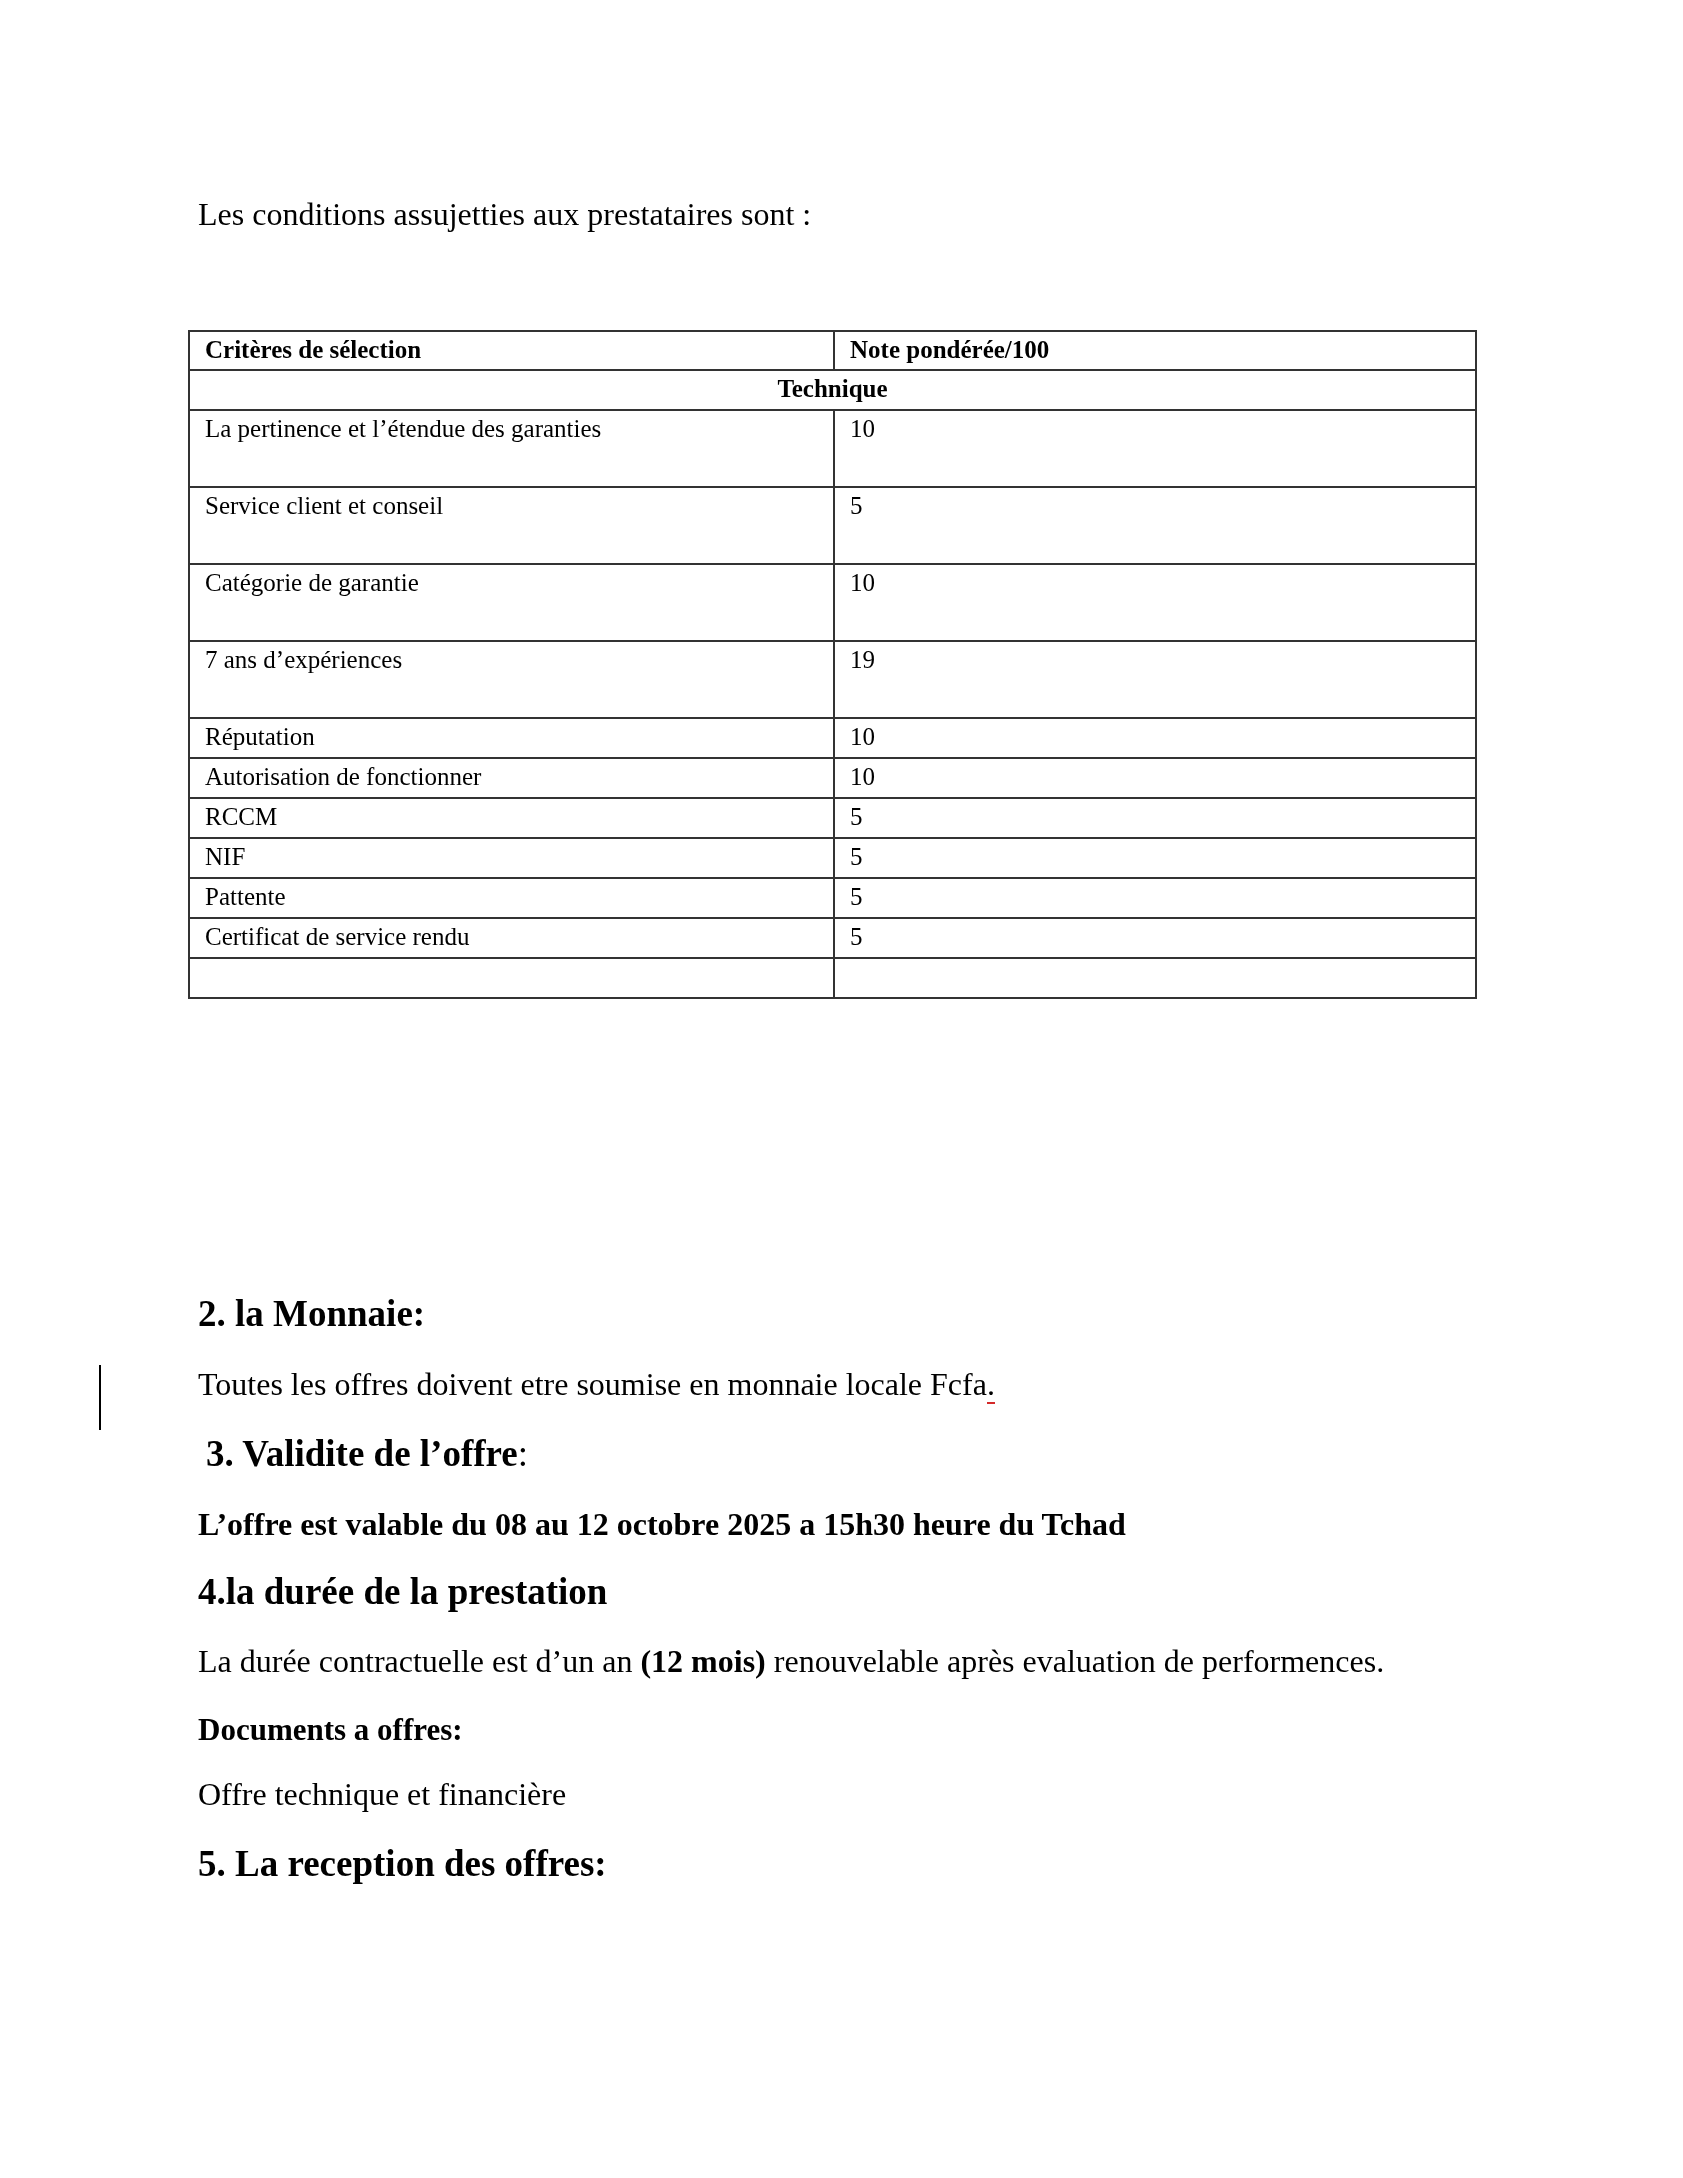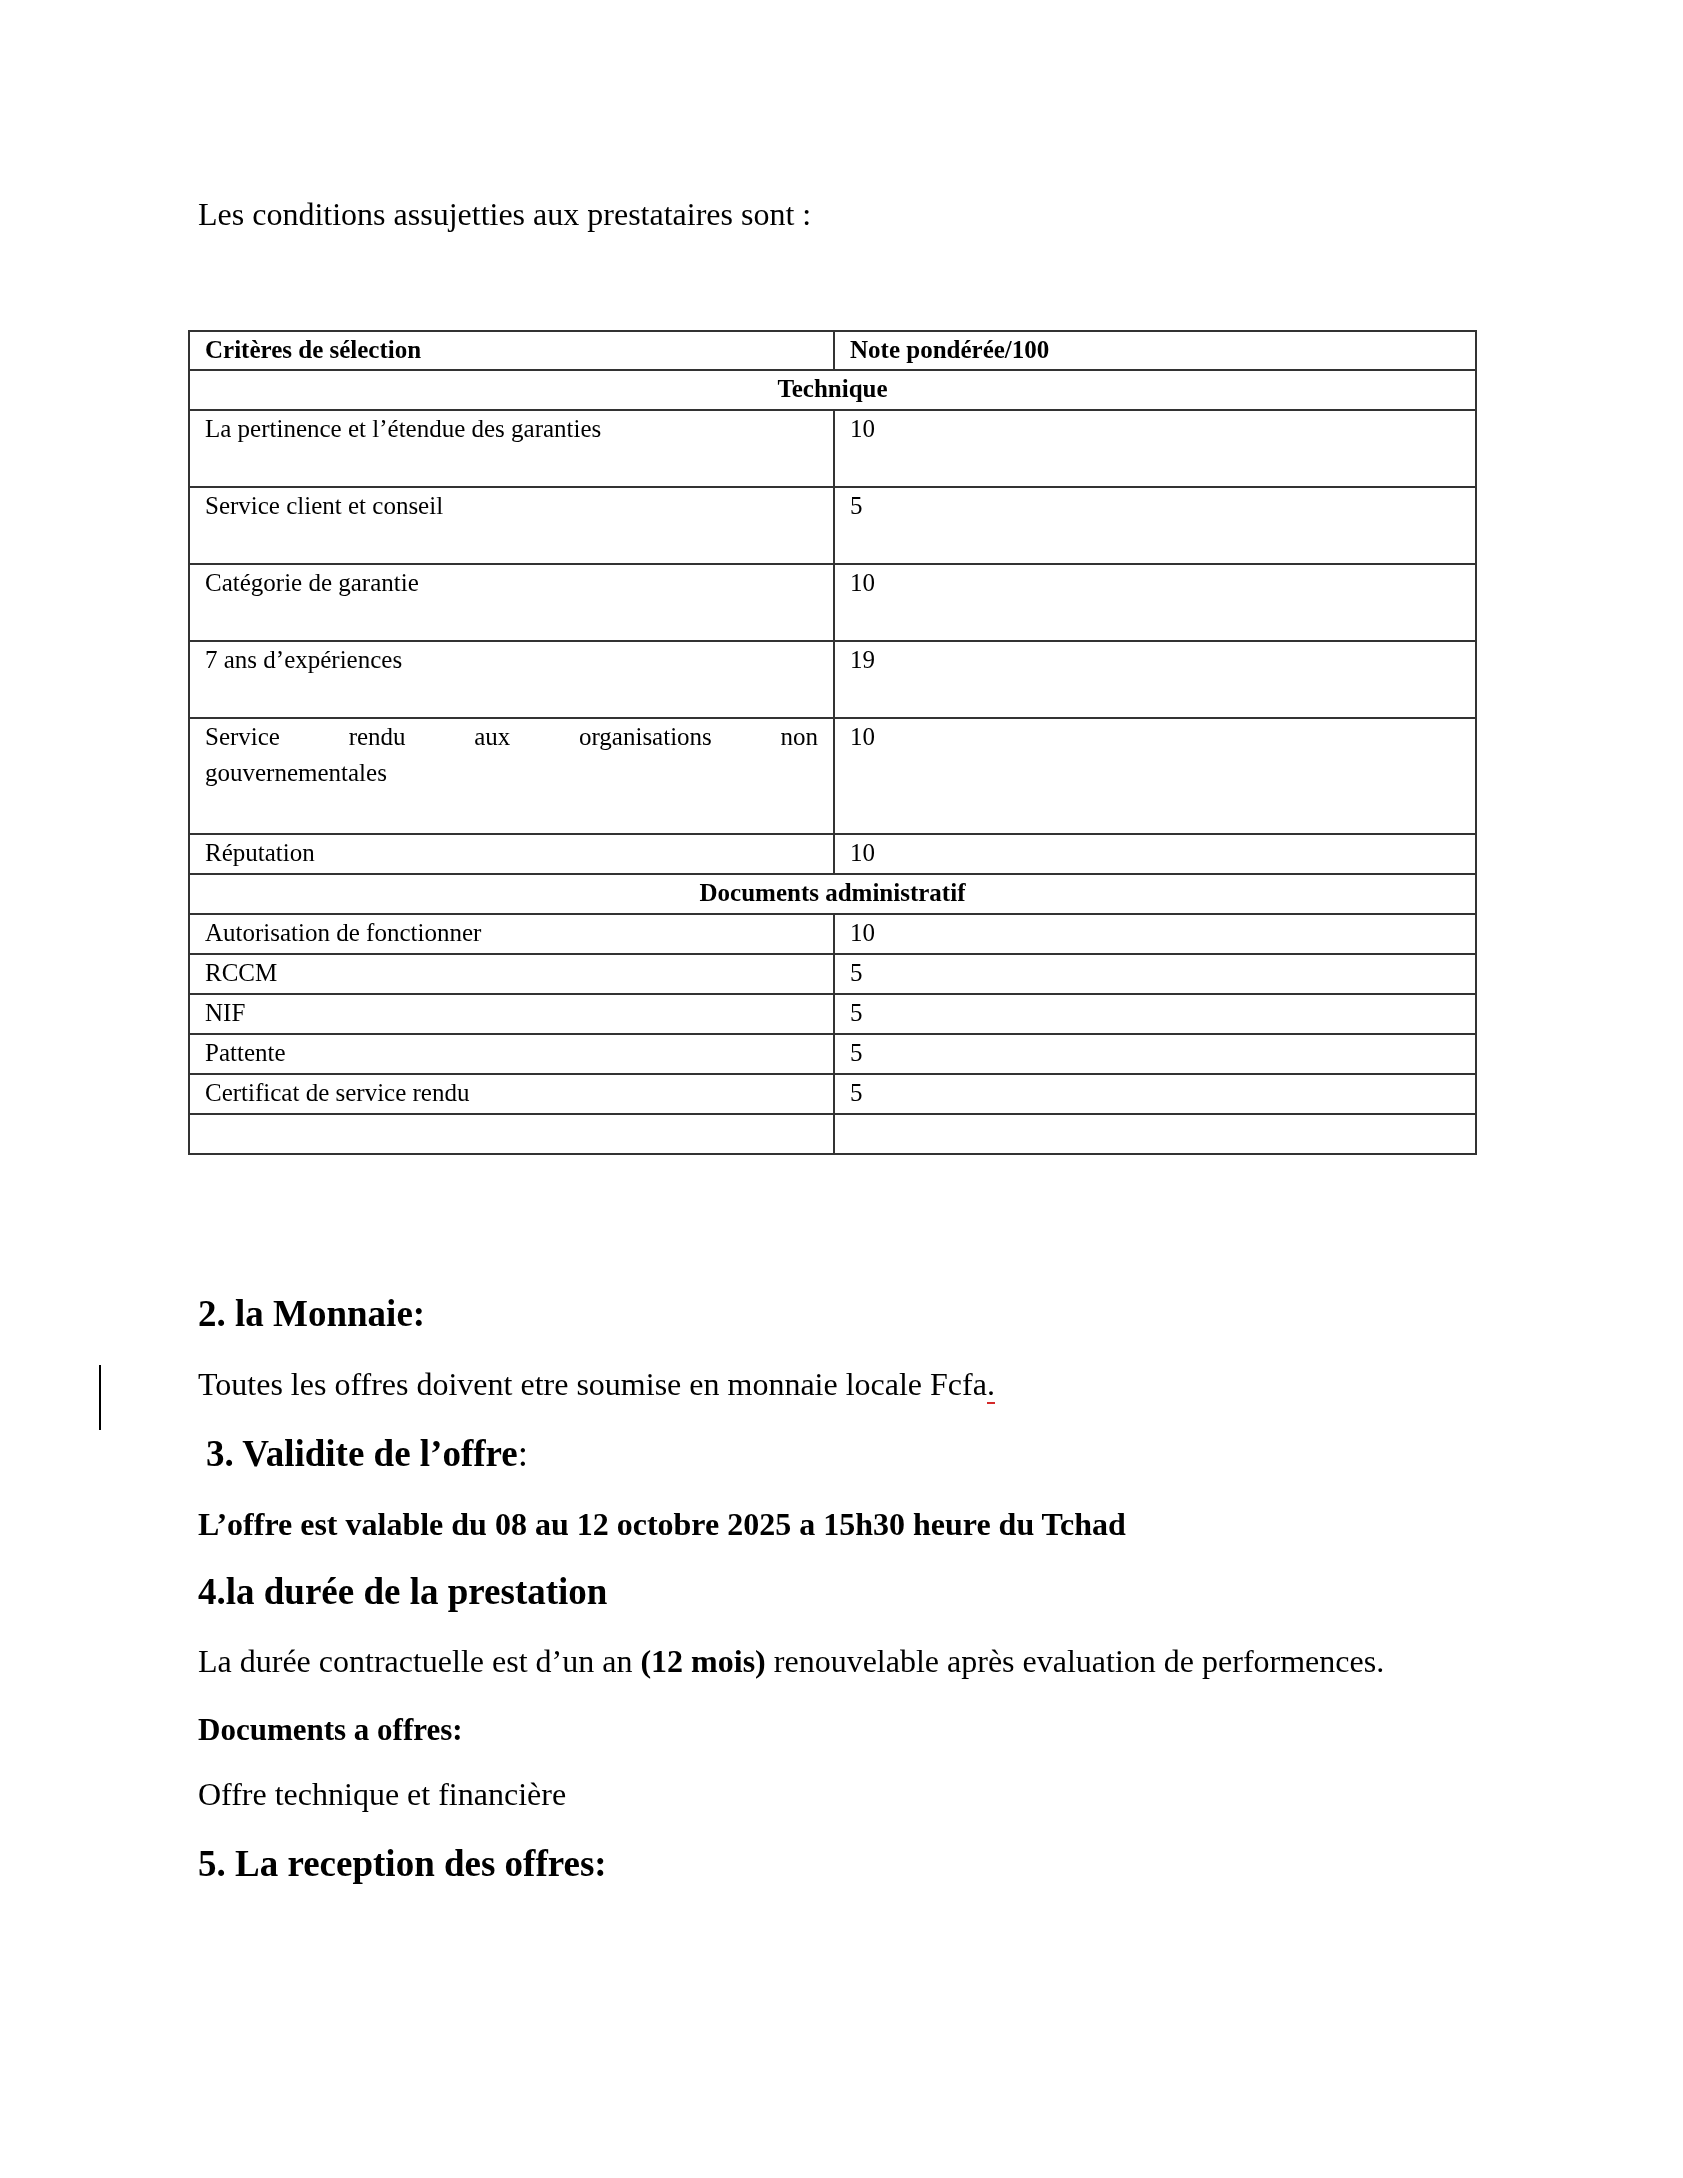--- a/index.html
+++ b/index.html
@@ -71,33 +71,23 @@
     <td>5</td>
   </tr>
   <tr class="tall">
     <td>Catégorie de garantie</td>
     <td>10</td>
   </tr>
   <tr class="tall">
     <td>7 ans d’expériences</td>
     <td>19</td>
   </tr>
-  <tr class="xtall">
-    <td class="justify">
-      <span style="text-align-last: justify;">Service rendu aux organisations non</span>
-      <span>gouvernementales</span>
-    </td>
-    <td>10</td>
-  </tr>
   <tr class="short">
     <td>Réputation</td>
     <td>10</td>
-  </tr>
-  <tr class="section">
-    <td colspan="2">Documents administratif</td>
   </tr>
   <tr class="short">
     <td>Autorisation de fonctionner</td>
     <td>10</td>
   </tr>
   <tr class="short">
     <td>RCCM</td>
     <td>5</td>
   </tr>
   <tr class="short">

